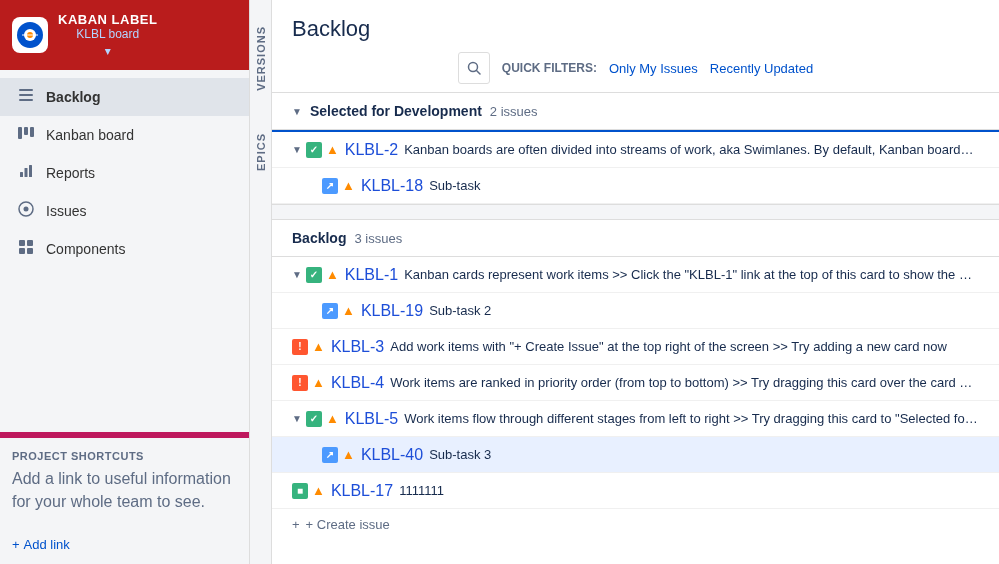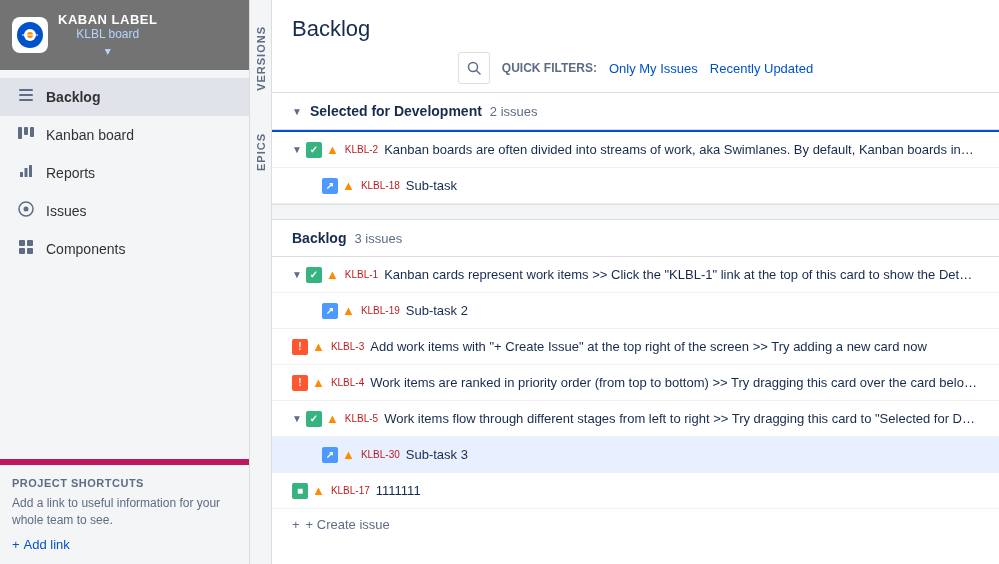--- a/index.html
+++ b/index.html
@@ -9,21 +9,21 @@
     #sidebar {
       width: 250px;
       min-width: 250px;
       background: #f4f5f7;
       border-right: 1px solid #ddd;
       display: flex;
       flex-direction: column;
       height: 100%;
     }
     #sidebar-header {
-      background: #737373;
+      background: #b91c1c;
       padding: 12px 12px;
       display: flex;
       align-items: center;
       gap: 10px;
     }
     #sidebar-logo {
       width: 36px;
       height: 36px;
       border-radius: 8px;
       background: #fff;
@@ -58,21 +58,21 @@
       color: #333;
       font-size: 14px;
       border-radius: 0;
     }
     .nav-item.active { background: #e0e4ea; font-weight: 600; }
     .nav-icon { width: 20px; text-align: center; color: #5e6c84; font-size: 16px; }
     .nav-icon svg { width: 18px; height: 18px; }
 
     #project-shortcuts { padding: 12px 12px; border-top: 6px solid #be185d; }
     #project-shortcuts-title { font-size: 11px; font-weight: 700; color: #5e6c84; letter-spacing: 0.5px; margin-bottom: 6px; }
-    #project-shortcuts-desc { font-size: 12px; color: #5e6c84; margin-bottom: 8px; line-height: 1.4; }
+    #project-shortcuts-desc { font-size: 16px; color: #5e6c84; margin-bottom: 24px; line-height: 1.4; }
     #add-link-btn { display: flex; align-items: center; gap: 4px; color: #0052cc; font-size: 13px; cursor: pointer; }
 
     
     #side-tabs {
       width: 22px;
       background: #f4f5f7;
       border-right: 1px solid #ddd;
       display: flex;
       flex-direction: column;
       align-items: center;
@@ -161,21 +161,21 @@
     .row-expand { color: #5e6c84; font-size: 10px; margin-right: 4px; cursor: pointer; }
     .issue-type-icon { width: 16px; height: 16px; border-radius: 2px; display: inline-flex; align-items: center; justify-content: center; font-size: 10px; font-weight: 700; margin-right: 4px; flex-shrink: 0; }
     .type-story { background: #36b37e; color: #fff; }
     .type-subtask { background: #4c9aff; color: #fff; }
     .type-bug { background: #ff5630; color: #fff; }
     .type-task { background: #36b37e; color: #fff; }
 
     .priority-icon { margin-right: 6px; font-size: 13px; flex-shrink: 0; }
     .priority-high { color: #ff8b00; }
 
-    .issue-key { color: #b91c1c; font-size: 10px; margin-right: 6px; cursor: pointer; white-space: nowrap; flex-shrink: 0; }
+    .issue-key { color: #1d4ed8; font-size: 16px; margin-right: 6px; cursor: pointer; white-space: nowrap; flex-shrink: 0; }
     .issue-summary { color: #172b4d; font-size: 13px; overflow: hidden; text-overflow: ellipsis; white-space: nowrap; flex: 1; }
 
     .backlog-separator { height: 16px; background: #f4f5f7; border-top: 1px solid #ddd; border-bottom: 1px solid #ddd; }
 
     .create-issue-row {
       display: flex;
       align-items: center;
       padding: 8px 20px;
       color: #5e6c84;
       font-size: 13px;
@@ -353,21 +353,21 @@
       <span class="row-expand">▼</span>
       <span class="issue-type-icon type-story">✓</span>
       <span class="priority-icon priority-high">▲</span>
       <span class="issue-key">KLBL-5</span>
       <span class="issue-summary">Work items flow through different stages from left to right &gt;&gt; Try dragging this card to "Selected for Develop</span>
     </div>
 
     <div class="issue-row sub-task highlighted">
       <span class="issue-type-icon type-subtask">↗</span>
       <span class="priority-icon priority-high">▲</span>
-      <span class="issue-key">KLBL-30</span>
+      <span class="issue-key">KLBL-40</span>
       <span class="issue-summary">Sub-task 3</span>
     </div>
 
     <div class="issue-row">
       <span class="issue-type-icon type-task">■</span>
       <span class="priority-icon priority-high">▲</span>
       <span class="issue-key">KLBL-17</span>
       <span class="issue-summary">1111111</span>
     </div>
 

